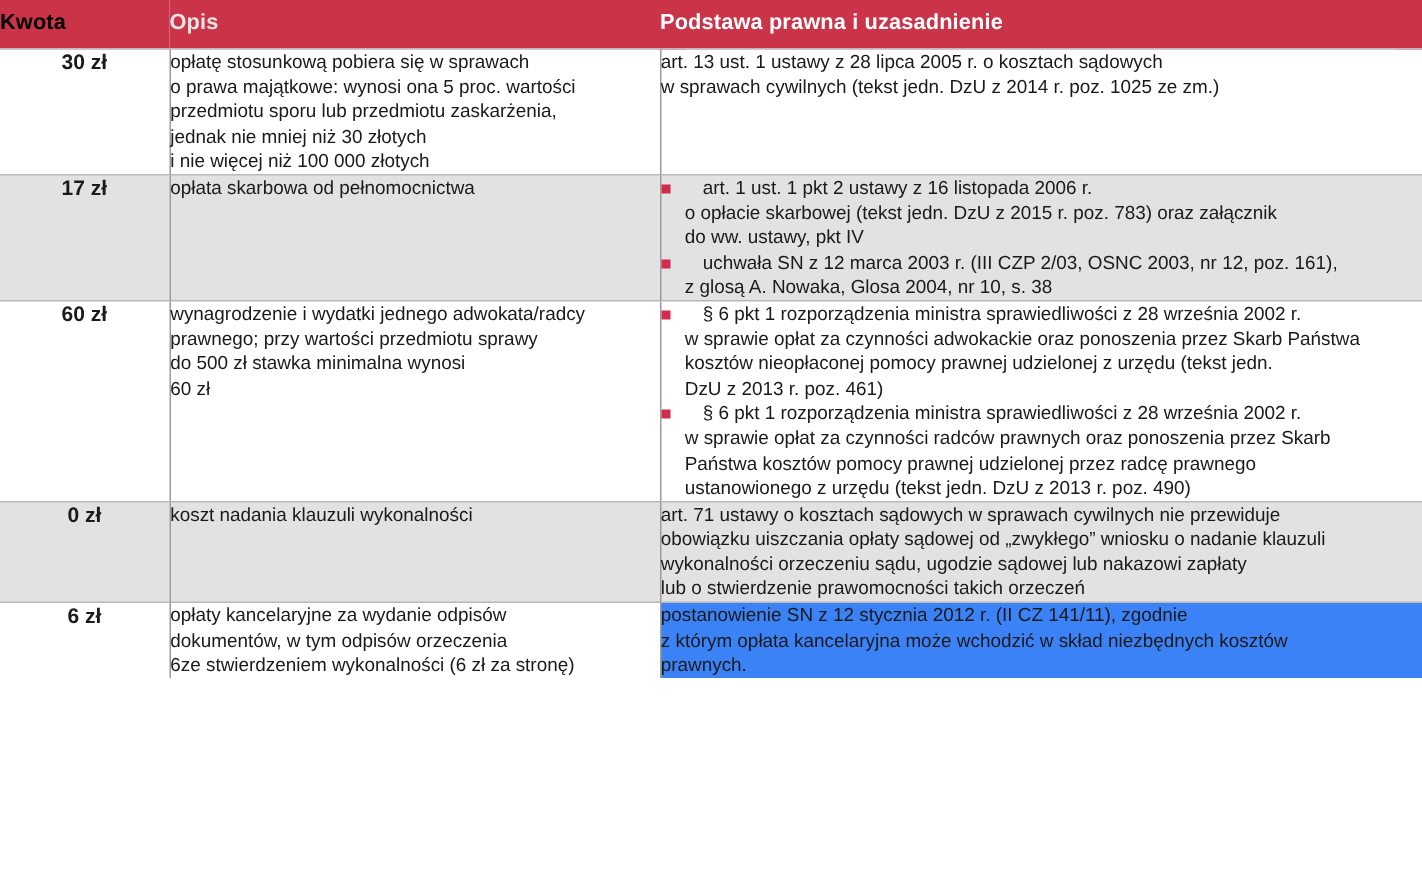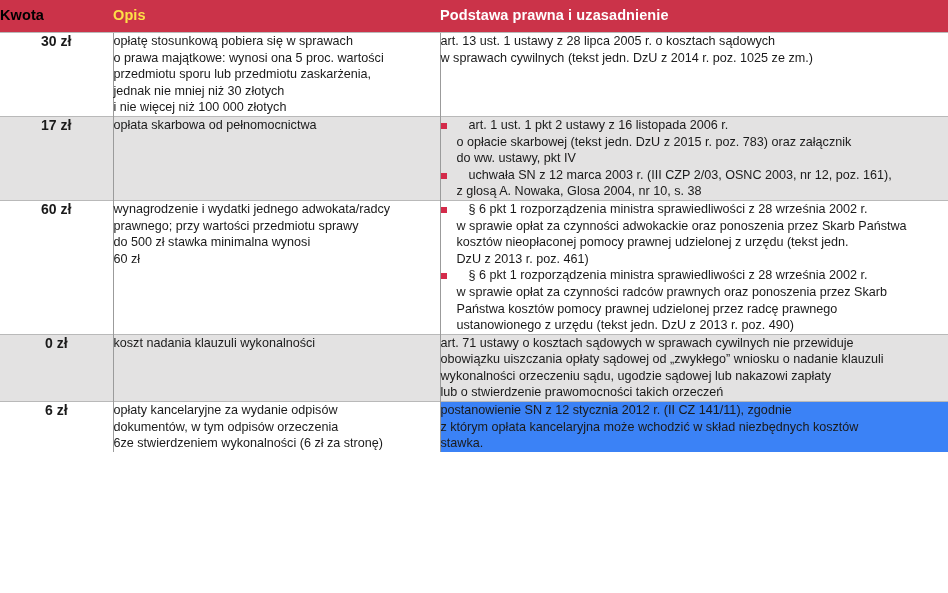--- a/index.html
+++ b/index.html
@@ -117,21 +117,21 @@
 <div id="table-root">
   <table class="cost-table">
     <colgroup>
       <col class="col-amount">
       <col class="col-desc">
       <col class="col-basis">
     </colgroup>
     <thead>
       <tr class="header-row">
         <th class="th-amount" style="background: rgb(203, 51, 73); color: #000000;">Kwota</th>
-        <th class="th-desc" style="background: rgb(203, 51, 73); color: #fde047;">Opis</th>
+        <th class="th-desc" style="background: rgb(203, 51, 73); color: #e5e5e5;">Opis</th>
         <th class="th-basis" style="background: rgb(203, 51, 73); color: rgb(255, 255, 255);">Podstawa prawna i uzasadnienie</th>
       </tr>
     </thead>
     <tbody id="table-body">
         <tr class="data-row row-white">
           <td class="cell-amount" style="background: rgb(255, 255, 255);">30 zł</td>
           <td class="cell-desc" style="background: rgb(255, 255, 255);">
             <span class="line">opłatę stosunkową pobiera się w sprawach</span>
             <span class="line">o prawa majątkowe: wynosi ona 5 proc. wartości</span>
             <span class="line">przedmiotu sporu lub przedmiotu zaskarżenia,</span>
@@ -214,18 +214,18 @@
         <tr class="data-row row-white">
           <td class="cell-amount" style="background: rgb(255, 255, 255);">6 zł</td>
           <td class="cell-desc" style="background: rgb(255, 255, 255);">
             <span class="line">opłaty kancelaryjne za wydanie odpisów</span>
             <span class="line">dokumentów, w tym odpisów orzeczenia</span>
             <span class="line">6ze stwierdzeniem wykonalności (6 zł za stronę)</span>
           </td>
           <td class="cell-basis" style="background: #3b82f6;">
             <span class="line">postanowienie SN z 12 stycznia 2012 r. (II CZ 141/11), zgodnie</span>
             <span class="line">z którym opłata kancelaryjna może wchodzić w skład niezbędnych kosztów</span>
-            <span class="line">stawka.</span>
+            <span class="line">prawnych.</span>
           </td>
         </tr>
       </tbody>
   </table>
 </div>
 
 </body></html>

